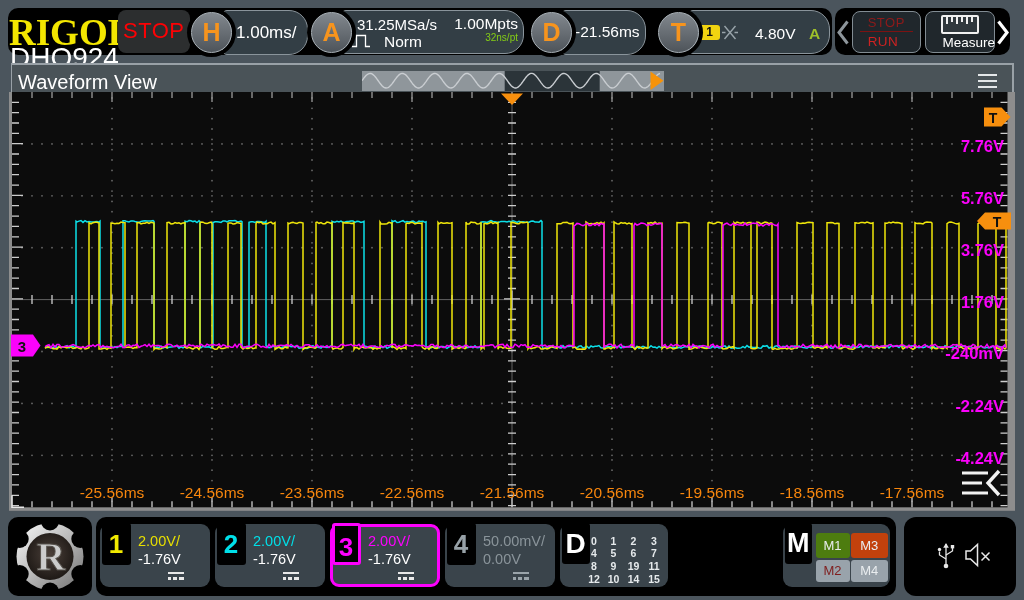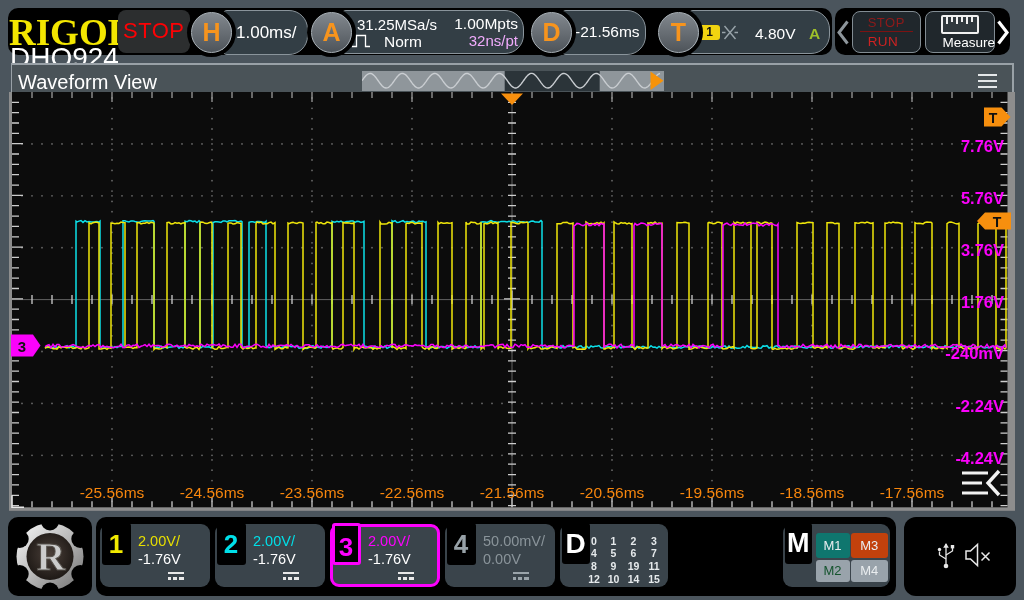--- a/index.html
+++ b/index.html
@@ -17,21 +17,21 @@
 <div class="pill" style="left:222px;top:9.5px;width:86px;height:45px"></div>
 <div class="abs" style="left:236px;top:23px;font-size:17px;color:#fff">1.00ms/</div>
 <div class="circ" style="left:191px;top:11.5px">H</div>
 <div class="pill" style="left:341px;top:9.5px;width:183px;height:44px"></div>
 <div class="abs" style="left:357px;top:15.5px;font-size:15px;color:#ffffff">31.25MSa/s</div>
 <svg class="abs" style="left:351px;top:33px" width="30" height="16" viewBox="0 0 30 16">
 <path d="M1,13.5 h4.5 v-11 h9 v11 h4.5" fill="none" stroke="#fff" stroke-width="1.3"></path>
 </svg>
 <div class="abs" style="left:384px;top:32.5px;font-size:15.5px;color:#fff">Norm</div>
 <div class="abs" style="left:438px;top:15px;width:80px;text-align:right;font-size:15.5px;color:#fff">1.00Mpts</div>
-<div class="abs" style="left:438px;top:31.5px;width:80px;text-align:right;font-size:15px;color:#f0abfc">32ns/pt</div>
+<div class="abs" style="left:438px;top:31.5px;width:80px;text-align:right;font-size:10px;color:#84cc16">32ns/pt</div>
 <div class="circ" style="left:311px;top:11.5px">A</div>
 <div class="pill" style="left:561px;top:9.5px;width:85px;height:45px"></div>
 <div class="abs" style="left:575px;top:23px;font-size:15.5px;color:#fff">-21.56ms</div>
 <div class="circ" style="left:531px;top:11.5px">D</div>
 <div class="pill" style="left:688px;top:9.5px;width:142px;height:44px"></div>
 <div class="abs" style="left:699px;top:25px;width:21px;height:15px;background:#f2d410;border-radius:3px;text-align:center;font-size:12px;font-weight:bold;line-height:15px;color:#111">1</div>
 <svg class="abs" style="left:722px;top:24px" width="17" height="17" viewBox="0 0 17 17">
 <path d="M2.5,2 L13.5,15 M13.5,2 L2.5,15 M0,8.5 h3.5 M12.5,8.5 h3.5" fill="none" stroke="#99a4aa" stroke-width="1.4"></path>
 </svg>
 <div class="abs" style="left:755px;top:24.5px;font-size:15.5px;color:#fff">4.80V</div>
@@ -196,23 +196,23 @@
 <div class="abs" style="left:585px;top:560px;width:18px;text-align:center;font-size:10.5px;font-weight:bold;color:#e6eaec">8</div>
 <div class="abs" style="left:604.5px;top:560px;width:18px;text-align:center;font-size:10.5px;font-weight:bold;color:#e6eaec">9</div>
 <div class="abs" style="left:624.5px;top:560px;width:18px;text-align:center;font-size:10.5px;font-weight:bold;color:#e6eaec">19</div>
 <div class="abs" style="left:645px;top:560px;width:18px;text-align:center;font-size:10.5px;font-weight:bold;color:#e6eaec">11</div>
 <div class="abs" style="left:585px;top:573px;width:18px;text-align:center;font-size:10.5px;font-weight:bold;color:#e6eaec">12</div>
 <div class="abs" style="left:604.5px;top:573px;width:18px;text-align:center;font-size:10.5px;font-weight:bold;color:#e6eaec">10</div>
 <div class="abs" style="left:624.5px;top:573px;width:18px;text-align:center;font-size:10.5px;font-weight:bold;color:#e6eaec">14</div>
 <div class="abs" style="left:645px;top:573px;width:18px;text-align:center;font-size:10.5px;font-weight:bold;color:#e6eaec">15</div>
 <div class="abs" style="left:783px;top:524px;width:107px;height:63px;background:#3a444b;border-radius:9px"></div>
 <div class="abs" style="left:784.5px;top:523px;width:27.5px;height:41px;background:#000;text-align:center;font-size:27px;font-weight:bold;line-height:41px;color:#fff;border-radius:3px">M</div>
-<div class="abs" style="left:815.5px;top:532.5px;width:34px;height:25.5px;background:#0f766e;border-radius:3px;text-align:center;font-size:13px;line-height:25.5px;color:#e9edef">M1</div>
+<div class="abs" style="left:815.5px;top:532.5px;width:34px;height:25.5px;background:#4d7c0f;border-radius:3px;text-align:center;font-size:13px;line-height:25.5px;color:#e9edef">M1</div>
 <div class="abs" style="left:851px;top:532.5px;width:36.5px;height:25.5px;background:#c2410c;border-radius:3px;text-align:center;font-size:13px;line-height:25.5px;color:#e9edef">M3</div>
-<div class="abs" style="left:815.5px;top:560px;width:34px;height:21.5px;background:#99a3ab;border-radius:3px;text-align:center;font-size:13px;line-height:21.5px;color:#14532d">M2</div>
+<div class="abs" style="left:815.5px;top:560px;width:34px;height:21.5px;background:#99a3ab;border-radius:3px;text-align:center;font-size:13px;line-height:21.5px;color:#7f1d1d">M2</div>
 <div class="abs" style="left:851px;top:560px;width:36.5px;height:21.5px;background:#99a3ab;border-radius:3px;text-align:center;font-size:13px;line-height:21.5px;color:#e9edef">M4</div>
 <svg class="abs" style="left:904px;top:517px" width="112" height="79" viewBox="0 0 112 79">
 <g stroke="#e8e8e8" fill="none" stroke-width="1.3">
 <path d="M42,49 V27"></path>
 <path d="M42,26 l-2.8,4.8 h5.6 z" fill="#e8e8e8" stroke="none"></path>
 <path d="M42,42 l-6.5,-4 v-3.5"></path>
 <path d="M42,38 l6.5,-4 v-3"></path>
 <circle cx="35.5" cy="32.5" r="1.7" fill="#e8e8e8" stroke="none"></circle>
 <rect x="46.8" y="28" width="3.4" height="3.4" fill="#e8e8e8" stroke="none"></rect>
 <circle cx="42" cy="49" r="2.3" fill="#e8e8e8" stroke="none"></circle>

